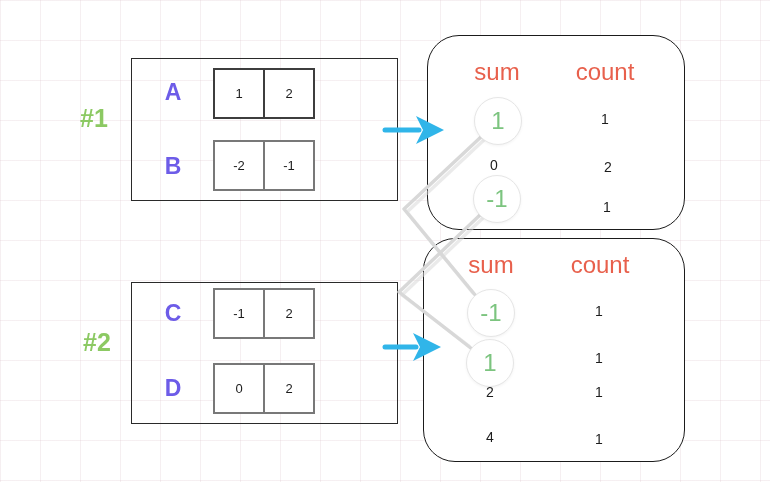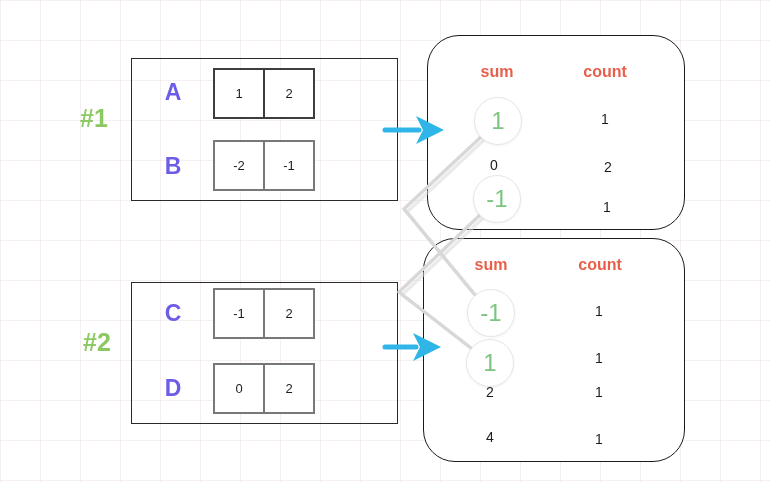--- a/index.html
+++ b/index.html
@@ -15,21 +15,21 @@
   .abs{position:absolute;}
   .ctr{transform:translate(-50%,-50%);white-space:nowrap;}
   .group-rect{border:1.8px solid #2a2a2a;background:transparent;z-index:1;}
   .rtable{border:1.6px solid #1b1b1b;border-radius:32px;background:#fff;z-index:1;}
   .tag{font-size:25px;font-weight:bold;color:#8cc963;z-index:3;}
   .letter{font-size:23px;font-weight:bold;color:#6d5ce8;z-index:3;}
   .cell{width:52px;height:51px;box-sizing:border-box;display:flex;align-items:center;justify-content:center;
         font-size:13px;color:#1c1c1c;background:#fff;z-index:2;}
   .cell.dark{border:2px solid #3d3d3d;}
   .cell.gray{border:2px solid #787878;}
-  .hdr{font-size:16px;color:#e8604c;z-index:3;font-weight:bold;}
+  .hdr{font-size:24px;color:#e8604c;z-index:3;}
   .num{font-size:14px;color:#1c1c1c;z-index:3;}
   .sumcircle{width:46px;height:46px;border-radius:50%;border:1.5px solid #e6e6e6;background:#fff;
              box-shadow:0 1px 3px rgba(0,0,0,0.05);display:flex;align-items:center;justify-content:center;
              font-size:24px;color:#7cc47f;z-index:3;}
   svg.overlay{position:absolute;left:0;top:0;z-index:2;pointer-events:none;}
 </style>
 </head>
 <body>
 
 <div class="canvas">

